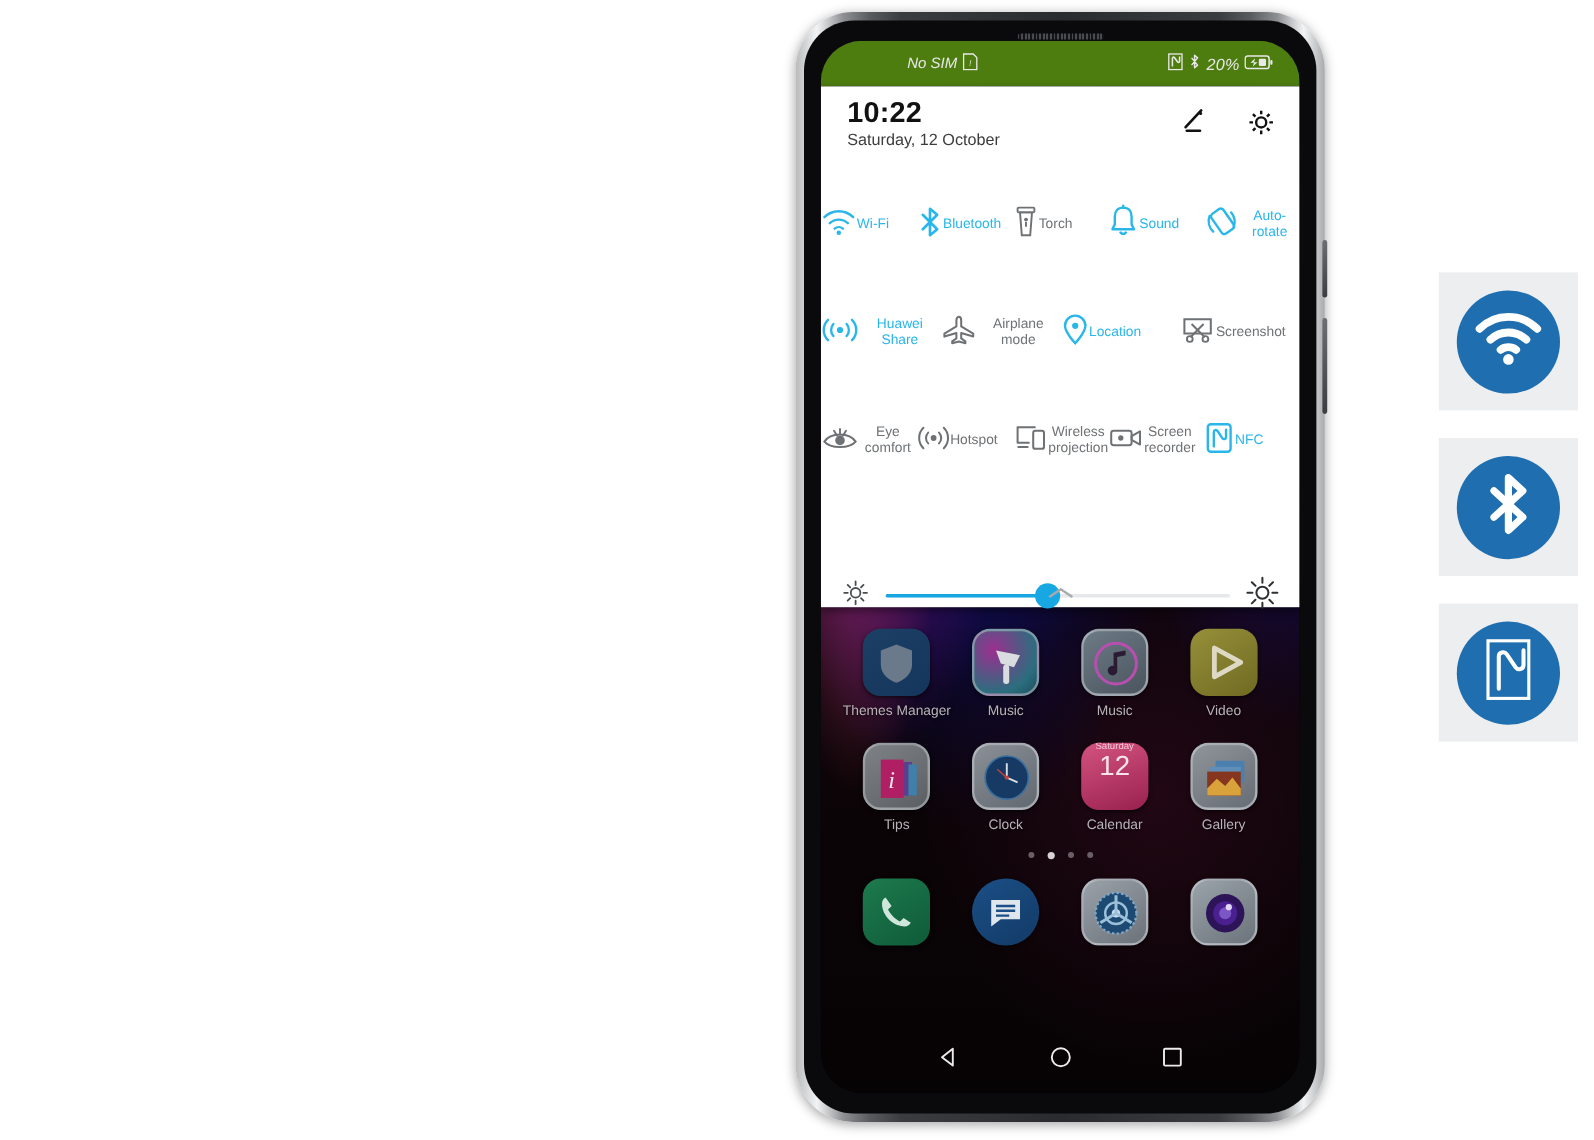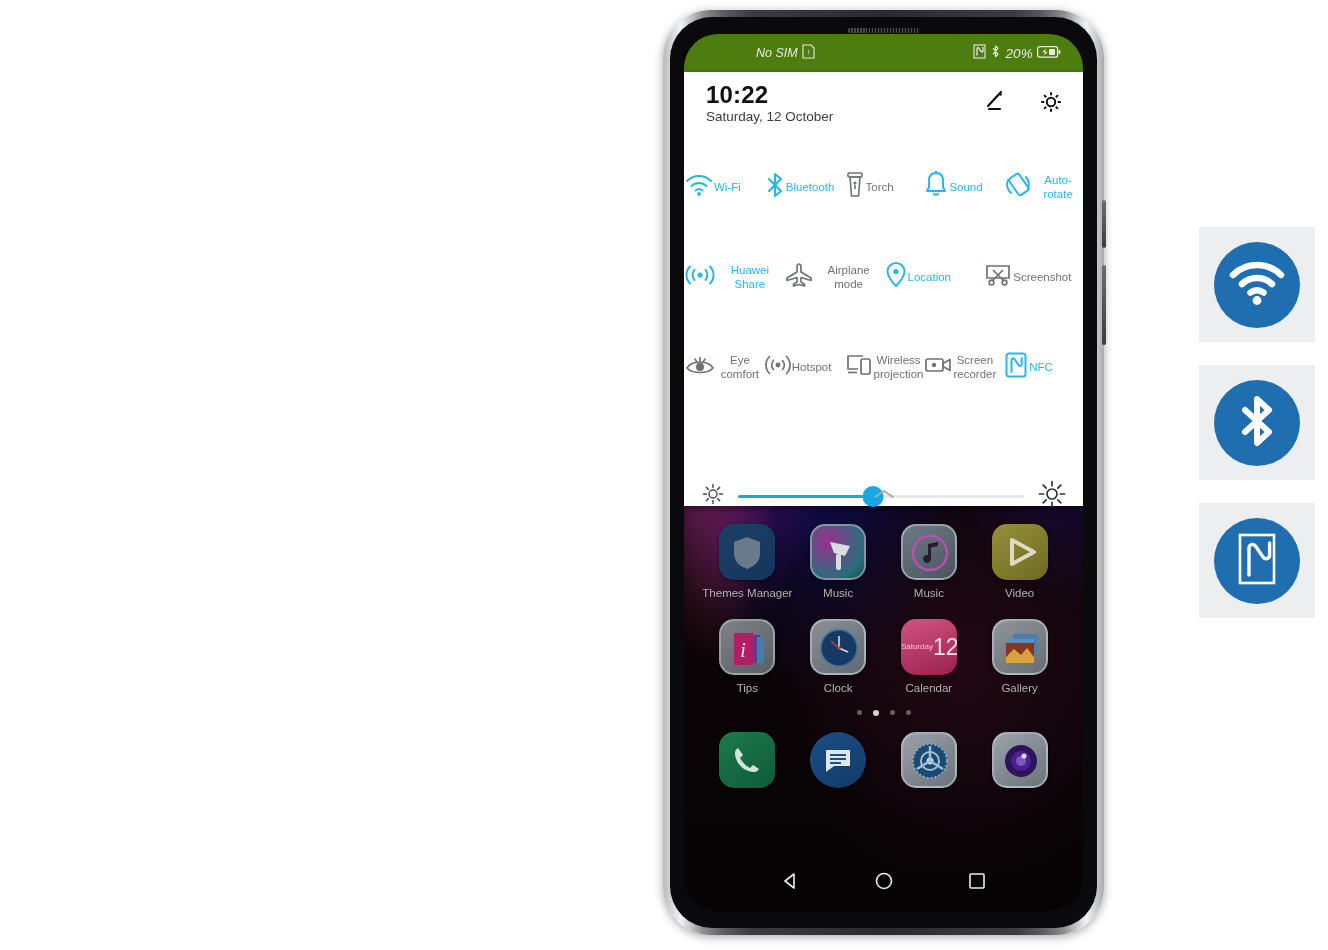--- a/index.html
+++ b/index.html
@@ -168,21 +168,21 @@
                     <circle cx="27" cy="27" r="18" fill="none" stroke="#3a6f9e" stroke-width="1.4"></circle>
                     <line x1="27" y1="27" x2="27" y2="15" stroke="#d7dde3" stroke-width="1.6"></line>
                     <line x1="27" y1="27" x2="36" y2="31" stroke="#d7dde3" stroke-width="1.6"></line>
                     <line x1="27" y1="27" x2="19" y2="20" stroke="#c4413f" stroke-width="1.2"></line>
                     <circle cx="27" cy="27" r="1.8" fill="#c4413f"></circle>
                   </svg>
               </div>
               <div class="app-lbl">Clock</div>
             </div>
             <div class="app">
-              <div class="app-ico" style="background:linear-gradient(160deg,#d4537f,#99214f);display:flex;flex-direction:row;align-items:center;justify-content:flex-start">
+              <div class="app-ico" style="background:linear-gradient(160deg,#d4537f,#99214f);display:flex;flex-direction:column;align-items:center;justify-content:flex-start">
                 <div style="font-size:8px;color:#f3c9d8;margin-top:-2px">Saturday</div>
                 <div style="font-size:23px;color:#f7e3eb;line-height:24px">12</div>
               </div>
               <div class="app-lbl">Calendar</div>
             </div>
             <div class="app">
               <div class="app-ico" style="background:linear-gradient(145deg,#8f949a,#676d74);border:2px solid rgba(205,210,215,.6);box-sizing:border-box">
                 <svg width="56" height="56" viewBox="0 0 56 56">
                     <rect x="19" y="13" width="24" height="18" fill="#4a7fae"></rect>
                     <rect x="14" y="18" width="26" height="20" fill="#5f8fb8"></rect>

